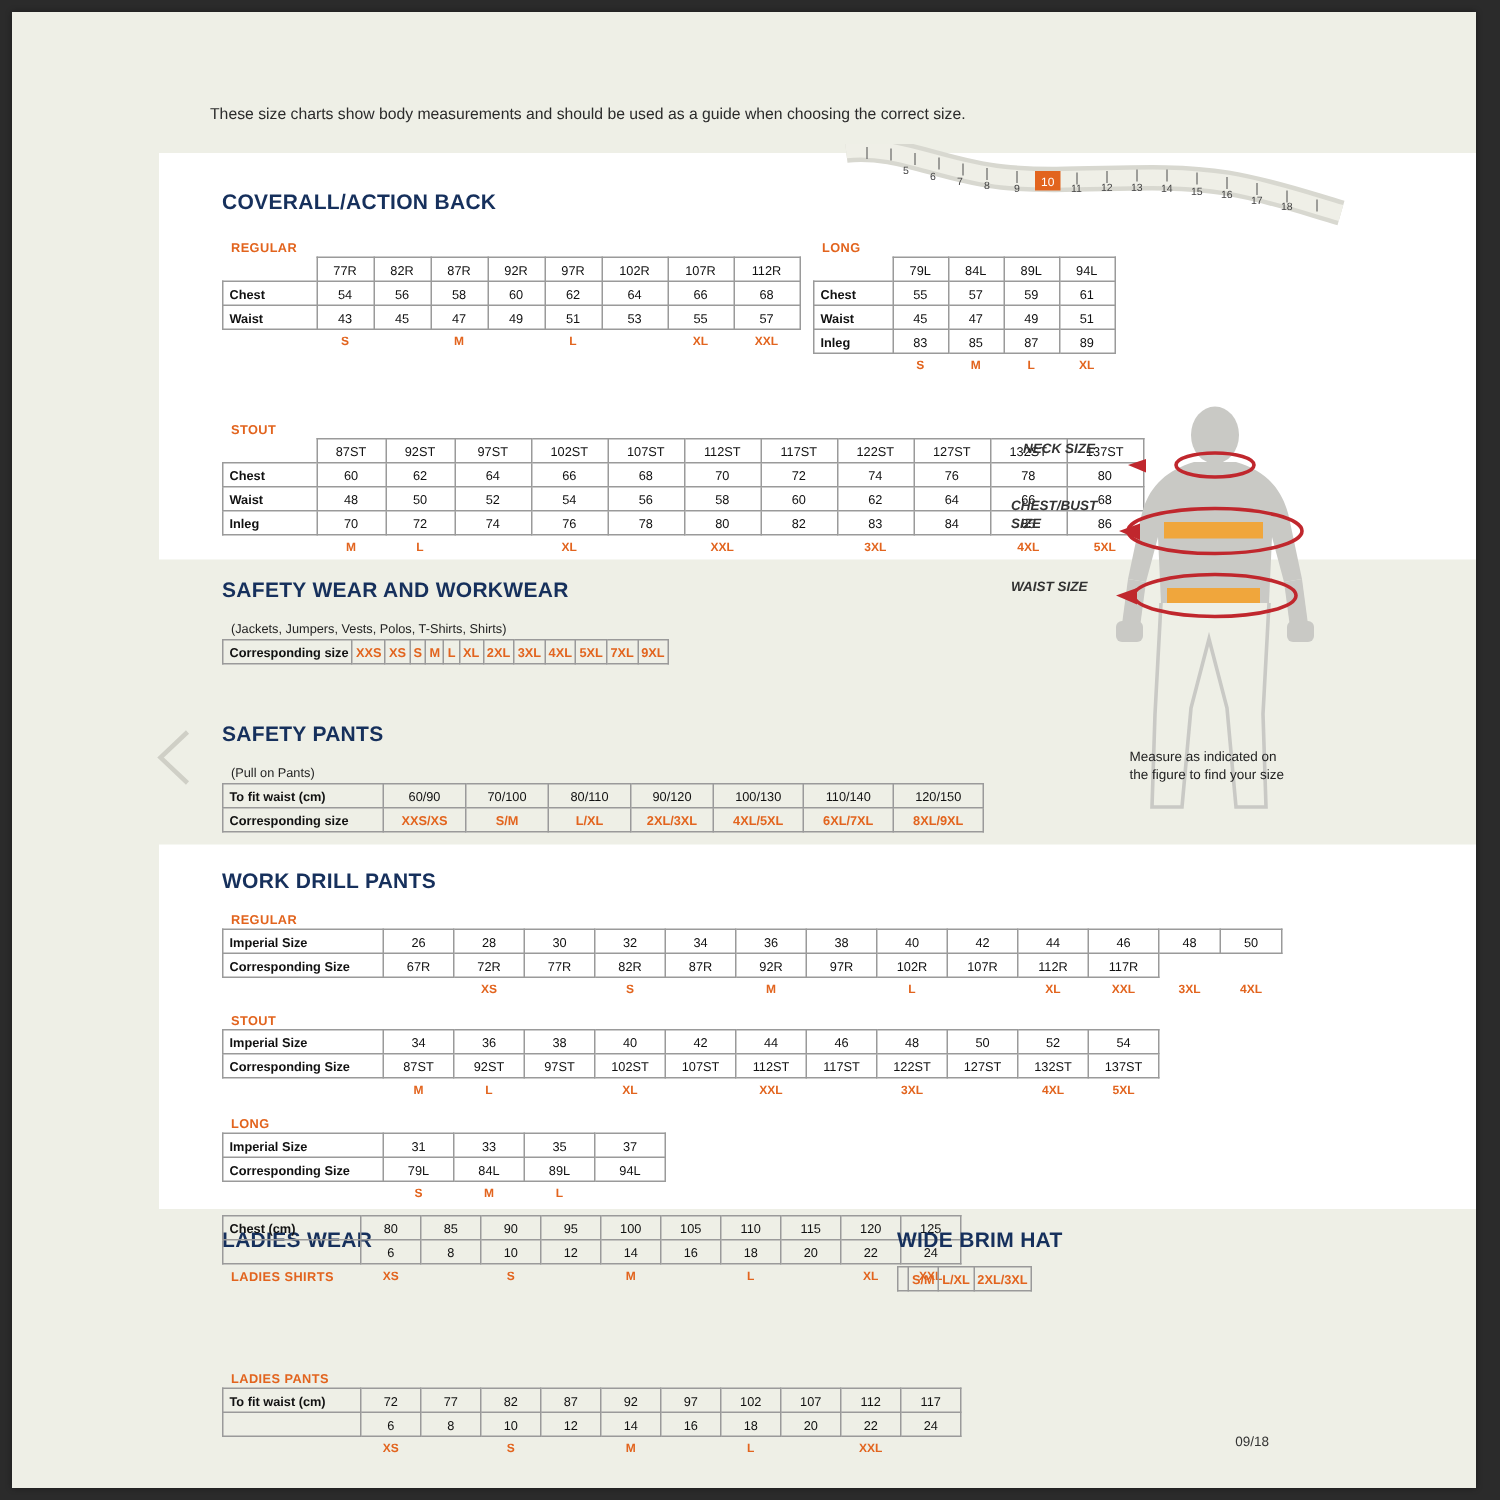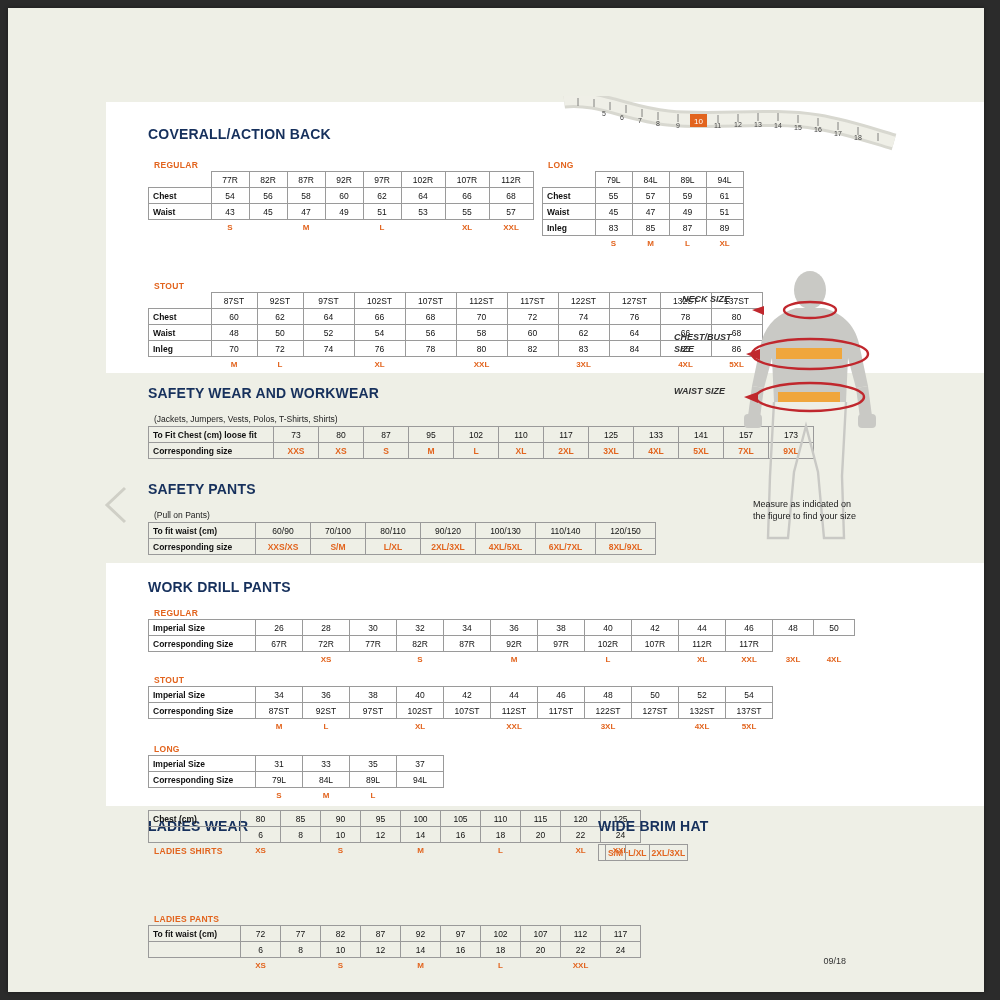--- a/index.html
+++ b/index.html
@@ -78,20 +78,21 @@
 <body>
 
 <div class="page">
   <div class="topband"></div>
   <div class="midband"></div>
   <div class="botband"></div>
   <div class="leftband"></div>
 
   <div class="content">
 
+    <div class="subtitle">These size charts show body measurements and should be used as a guide when choosing the correct size.</div>
 
     <svg class="tape" viewBox="0 0 340 60">
       <path d="M6,4 C40,0 70,18 110,22 C160,27 210,18 260,26 C290,31 315,40 336,46" stroke="#d8d8d0" stroke-width="17" fill="none"></path>
       <path d="M6,4 C40,0 70,18 110,22 C160,27 210,18 260,26 C290,31 315,40 336,46" stroke="#efefe7" stroke-width="11" fill="none"></path>
       <g stroke="#666" stroke-width="0.8">
         <line x1="20" y1="2" x2="20" y2="10"></line>
           <line x1="36" y1="3" x2="36" y2="11"></line>
         <line x1="52" y1="6" x2="52" y2="14"></line>
           <line x1="68" y1="9" x2="68" y2="17"></line>
         <line x1="84" y1="13" x2="84" y2="21"></line>
@@ -293,35 +294,20 @@
         <td>4XL</td>
         <td>5XL</td>
       </tr>
     </tbody>
       </table>
 
     <div class="section-title" style="left:140px;top:377px;">SAFETY WEAR AND WORKWEAR</div>
     <div class="note" style="left:146px;top:406px;">(Jackets, Jumpers, Vests, Polos, T-Shirts, Shirts)</div>
     <table class="grid" style="left:140px;top:418px;">
       <tbody>
-          <tr>
-        <td class="rowhdr" style="width:118px;">To Fit Chest (cm) loose fit</td>
-        <td style="width:40px;">73</td>
-        <td style="width:40px;">80</td>
-        <td style="width:40px;">87</td>
-        <td style="width:40px;">95</td>
-        <td style="width:40px;">102</td>
-        <td style="width:40px;">110</td>
-        <td style="width:40px;">117</td>
-        <td style="width:40px;">125</td>
-        <td style="width:40px;">133</td>
-        <td style="width:40px;">141</td>
-        <td style="width:40px;">157</td>
-        <td style="width:40px;">173</td>
-      </tr>
       <tr>
         <td class="rowhdr">Corresponding size</td>
         <td class="orangecell">XXS</td>
         <td class="orangecell">XS</td>
         <td class="orangecell">S</td>
         <td class="orangecell">M</td>
         <td class="orangecell">L</td>
         <td class="orangecell">XL</td>
         <td class="orangecell">2XL</td>
         <td class="orangecell">3XL</td>

